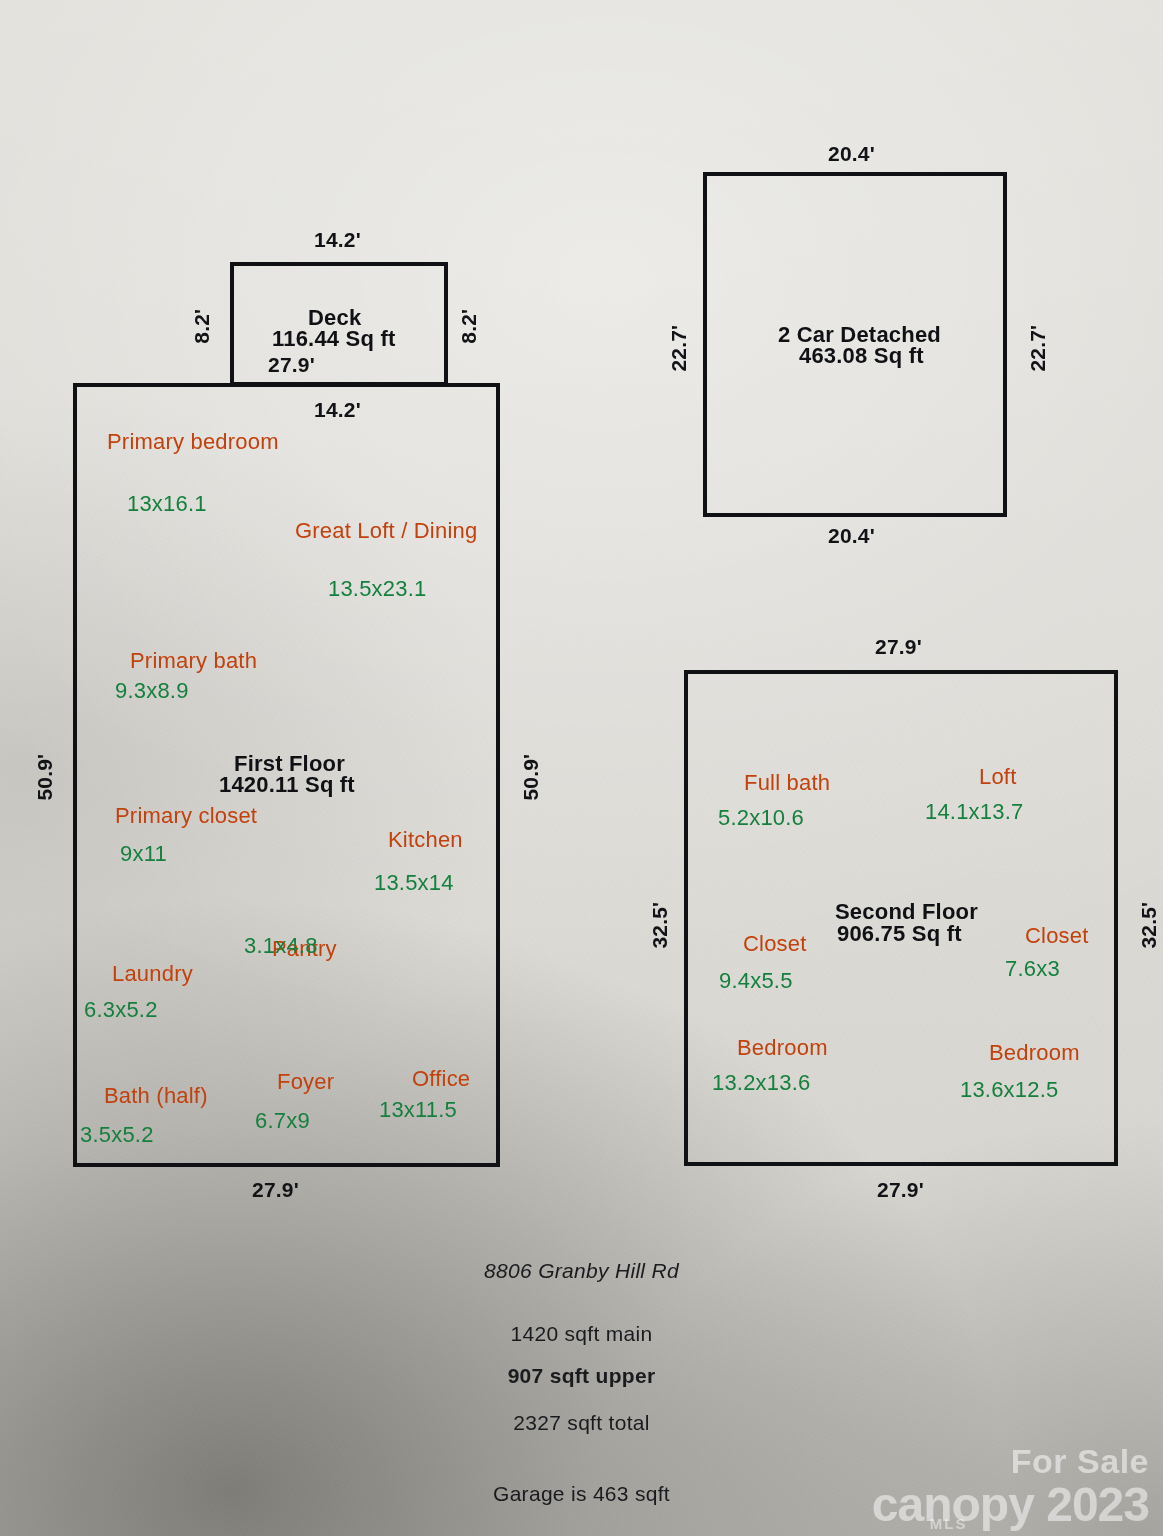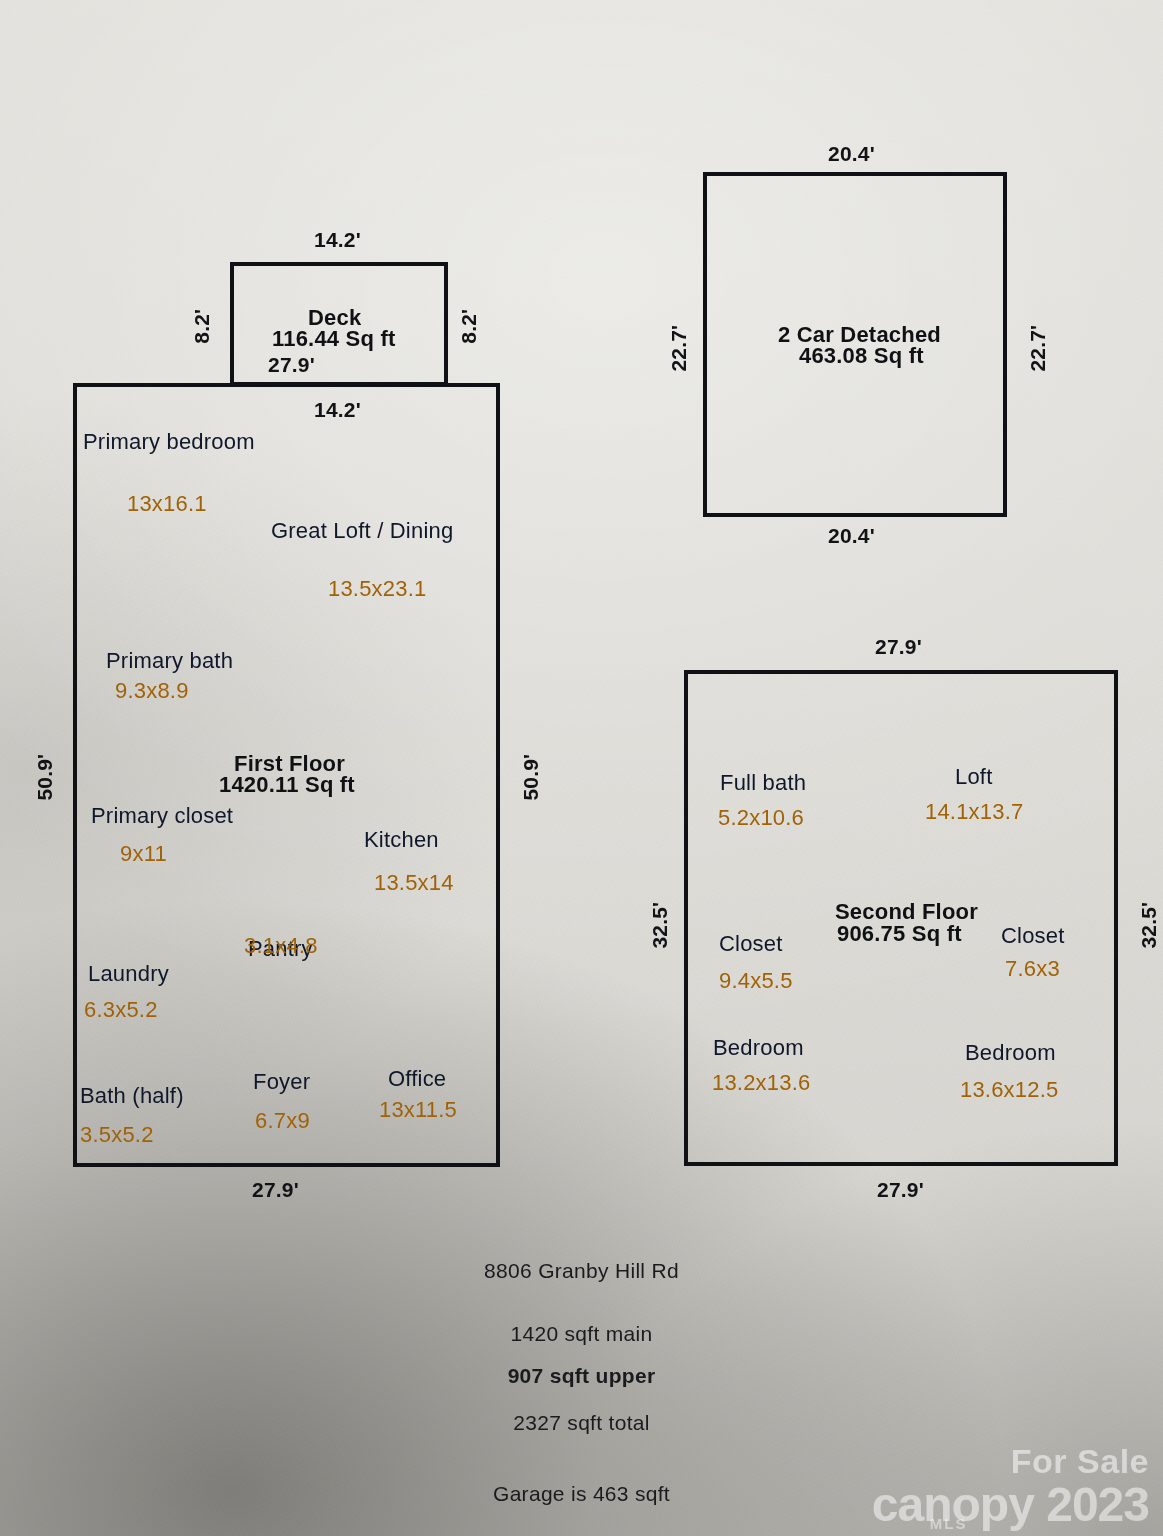--- a/index.html
+++ b/index.html
@@ -57,26 +57,27 @@
   .dim-v {
     font-size: 21px;
     font-weight: bold;
     color: #121317;
     transform: rotate(-90deg);
     transform-origin: center center;
   }
   .room-name {
     font-size: 22px;
     font-weight: normal;
-    color: #0f172a;
+    color: #c2410c;
+    margin-left: 24px;
   }
   .room-size {
     font-size: 22px;
     font-weight: normal;
-    color: #a16207;
+    color: #15803d;
   }
   .area-title {
     font-size: 22px;
     font-weight: bold;
     color: #101114;
     text-align: center;
   }
   .area-sub {
     font-size: 22px;
     font-weight: bold;
@@ -215,21 +216,21 @@
 
   <div class="lbl room-name" style="left:1001px; top:923px;">Closet</div>
   <div class="lbl room-size" style="left:1005px; top:956px;">7.6x3</div>
 
   <div class="lbl room-name" style="left:713px; top:1035px;">Bedroom</div>
   <div class="lbl room-size" style="left:712px; top:1070px;">13.2x13.6</div>
 
   <div class="lbl room-name" style="left:965px; top:1040px;">Bedroom</div>
   <div class="lbl room-size" style="left:960px; top:1077px;">13.6x12.5</div>
 
-  <div class="footer-line" style="top:1259px;">8806 Granby Hill Rd</div>
+  <div class="footer-line" style="top:1259px;font-style:italic;">8806 Granby Hill Rd</div>
   <div class="footer-line" style="top:1322px;">1420 sqft main</div>
   <div class="footer-line" style="top:1364px;font-weight:bold;">907 sqft upper</div>
   <div class="footer-line" style="top:1411px;">2327 sqft total</div>
   <div class="footer-line" style="top:1482px;">Garage is 463 sqft</div>
 
   <div id="watermark">
     <div class="wm-forsale">For Sale</div>
     <div class="wm-canopy">canopy 2023</div>
     <div class="wm-mls">MLS</div>
   </div>

